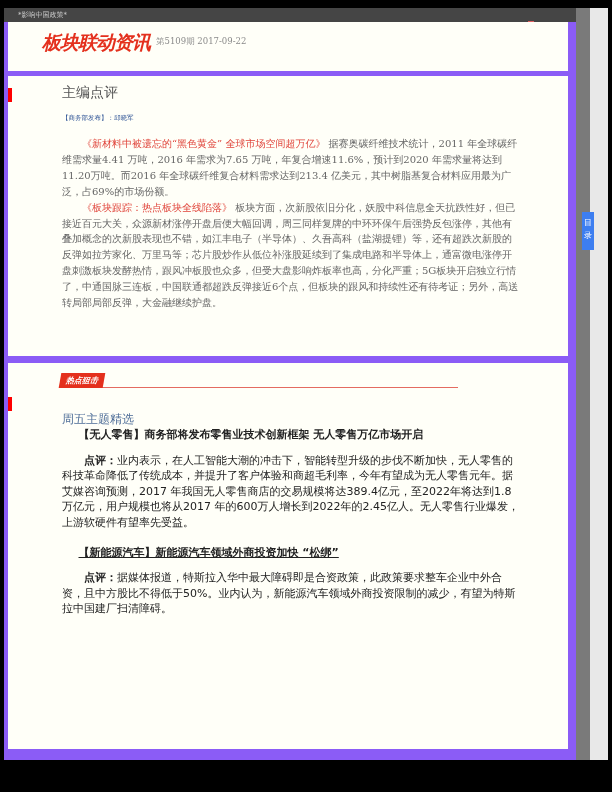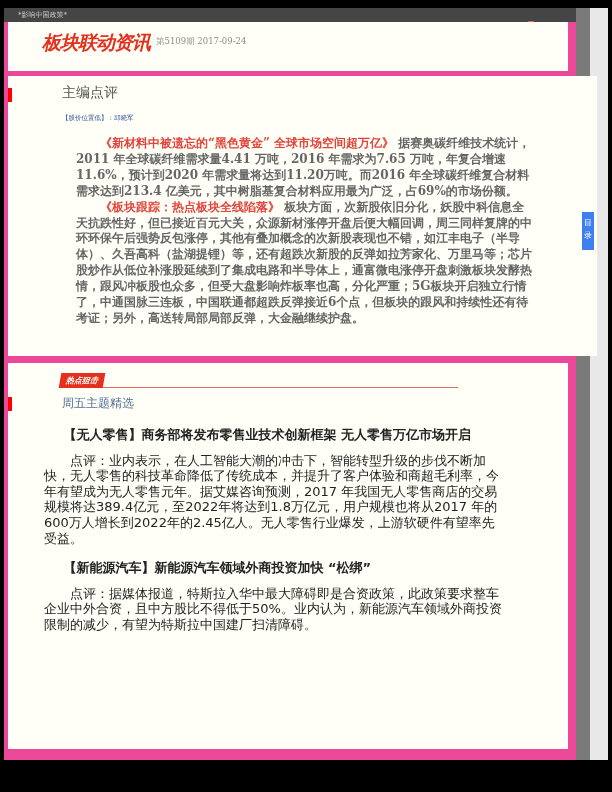--- a/index.html
+++ b/index.html
@@ -1,86 +1,86 @@
 <!DOCTYPE html>
 <html><head>
 <meta charset="utf-8">
 <style>
   html, body { margin:0; padding:0; }
   body { width:612px; height:792px; background:#000; position:relative; overflow:hidden; font-family:"DejaVu Serif", serif; }
-  .viewer { position:absolute; left:4px; top:8px; width:604px; height:752px; background:#ec4899; }
+  .viewer { position:absolute; left:4px; top:8px; width:604px; height:752px; background:#8b5cf6; }
   .topbar { position:absolute; left:0; top:0; width:572px; height:14px; background:#454545; }
   .topbar .tag { position:absolute; left:14px; top:2px; font-size:7px; color:#cfcfcf; font-family:"DejaVu Sans", sans-serif; }
   .topbar .back { position:absolute; right:12px; top:2px; font-size:7px; color:#cfcfcf; font-family:"DejaVu Sans", sans-serif; display:flex; align-items:flex-start; gap:2px;margin-top:11px; }
   .cal-icon { width:6px; height:6px; background:#5b9bd5; border-top:2px solid #e06060; display:inline-block; }
   .rightstrip { position:absolute; right:0; top:0; width:32px; height:752px; background:#e8e8e8; }
   .rightstrip .gray { position:absolute; left:0; top:0; width:14px; height:100%; background:#7a7a7a; }
   .page { position:absolute; left:4px; width:560px; background:#fffff8; }
   .page1 { top:14px; height:49px; left:4px; }
-  .page2 { top:68px; height:280px;padding-left:29px; }
+  .page2 { top:68px; height:280px; }
   .page3 { top:355px; height:386px; }
   .logo { position:absolute; left:34px; top:8px; font-family:"DejaVu Sans", sans-serif; font-size:19px; font-weight:bold; font-style:italic; color:#e4301d; letter-spacing:-1px; }
   .issue { position:absolute; left:148px; top:14px; font-size:8.5px; color:#8a8a8a; }
   .redmark { position:absolute; left:0; width:4px; height:14px; background:#ff0000; }
   .sec-title { position:absolute; left:54px; font-size:14px; color:#555; }
   .editor { position:absolute; left:54px; top:38px; font-size:6.5px; color:#2f5496; font-family:"DejaVu Sans", sans-serif; }
-  .body1 { position:absolute; left:68px; top:60px; width:458px; font-size:12px; line-height:15.9px; color:#666;font-weight:bold; }
+  .body1 { position:absolute; left:54px; top:60px; width:458px; font-size:10px; line-height:15.9px; color:#666; }
   .body1 p { margin:0; text-indent:2em; }
   .red { color:#e0443a; }
   .hot-banner { position:absolute; left:52px; top:10px; width:398px; height:14px; border-bottom:1px solid #e46b61; }
   .hot-tag { position:absolute; left:0; top:0; background:#e4301d; color:#fff; font-size:8px; font-weight:bold; font-style:italic; padding:2px 6px; transform:skewX(-10deg); font-family:"DejaVu Sans", sans-serif; }
-  .sec2-title { position:absolute; left:54px; top:32px; font-size:12px; color:#4f6e98; }
-  .body2 { position:absolute; left:36px; top:58px; width:458px; font-family:"DejaVu Sans", sans-serif; font-size:13px; line-height:15.6px; color:#222; }
+  .sec2-title { position:absolute; left:54px; top:48px; font-size:12px; color:#4f6e98; }
+  .body2 { position:absolute; left:54px; top:58px; width:458px; font-family:"DejaVu Sans", sans-serif; font-size:11px; line-height:15.6px; color:#222; }
   .body2 p { margin:0; text-indent:2em; }
   .body2 .head { font-weight:bold; text-indent:1.5em; margin:6px 0 10px 0; }
-  .body2 .bold { font-weight:normal; }
+  .body2 .bold { font-weight:bold; }
   .toc-btn { position:absolute; left:582px; top:212px; width:12px; height:38px; background:#3d7ef0; color:#fff; font-size:8px; text-align:center; line-height:13px; padding-top:4px; box-sizing:border-box; font-family:"DejaVu Sans", sans-serif; }
 </style>
 </head>
 <body>
 
 <div class="viewer">
   <div class="topbar">
     <span class="tag">*影响中国政策*</span>
     <span class="back">
       <span class="cal-icon"></span>
       <span>查看往期</span>
     </span>
   </div>
   <div class="rightstrip">
       <div class="gray"></div>
     </div>
 
   <div class="page page1">
     <div class="logo">板块联动资讯</div>
-    <div class="issue">第5109期 2017-09-24</div>
+    <div class="issue">第5109期 2017-09-22</div>
   </div>
 
   <div class="page page2">
     <div class="redmark" style="top:12px;"></div>
     <div class="sec-title" style="top:8px;">主编点评</div>
     <div class="editor">
-      <span>【股价位置低】：</span><span>邱晓军</span>
+      <span>【商务部发布】：</span><span>邱晓军</span>
     </div>
     <div class="body1">
       <p><span class="red">《新材料中被遗忘的“黑色黄金” 全球市场空间超万亿》</span><span> 据赛奥碳纤维技术统计，2011 年全球碳纤维需求量4.41 万吨，2016 年需求为7.65 万吨，年复合增速11.6%，预计到2020 年需求量将达到11.20万吨。而2016 年全球碳纤维复合材料需求达到213.4 亿美元，其中树脂基复合材料应用最为广泛，占69%的市场份额。</span></p>
       <p><span class="red">《板块跟踪：热点板块全线陷落》</span><span> 板块方面，次新股依旧分化，妖股中科信息全天抗跌性好，但已接近百元大关，众源新材涨停开盘后便大幅回调，周三同样复牌的中环环保午后强势反包涨停，其他有叠加概念的次新股表现也不错，如江丰电子（半导体）、久吾高科（盐湖提锂）等，还有超跌次新股的反弹如拉芳家化、万里马等；芯片股炒作从低位补涨股延续到了集成电路和半导体上，通富微电涨停开盘刺激板块发酵热情，跟风冲板股也众多，但受大盘影响炸板率也高，分化严重；5G板块开启独立行情了，中通国脉三连板，中国联通都超跌反弹接近6个点，但板块的跟风和持续性还有待考证；另外，高送转局部局部反弹，大金融继续护盘。</span></p>
     </div>
   </div>
 
   <div class="page page3">
     <div class="hot-banner">
       <span class="hot-tag">热点狙击</span>
     </div>
     <div class="redmark" style="top:34px;"></div>
     <div class="sec2-title">周五主题精选</div>
     <div class="body2">
       <p class="head">【无人零售】商务部将发布零售业技术创新框架   无人零售万亿市场开启</p>
       <p><span class="bold">点评：</span><span>业内表示，在人工智能大潮的冲击下，智能转型升级的步伐不断加快，无人零售的科技革命降低了传统成本，并提升了客户体验和商超毛利率，今年有望成为无人零售元年。据艾媒咨询预测，2017 年我国无人零售商店的交易规模将达389.4亿元，至2022年将达到1.8万亿元，用户规模也将从2017 年的600万人增长到2022年的2.45亿人。无人零售行业爆发，上游软硬件有望率先受益。</span></p>
-      <p class="head" style="margin-top:14px;">【新能源汽车】新能源汽车领域外商投资加快 “松绑”</p>
+      <p class="head" style="margin-top:14px;text-decoration:underline;">【新能源汽车】新能源汽车领域外商投资加快 “松绑”</p>
       <p><span class="bold">点评：</span><span>据媒体报道，特斯拉入华中最大障碍即是合资政策，此政策要求整车企业中外合资，且中方股比不得低于50%。业内认为，新能源汽车领域外商投资限制的减少，有望为特斯拉中国建厂扫清障碍。</span></p>
     </div>
   </div>
 </div>
 
 <div class="toc-btn">
   <div>目</div>
   <div>录</div>
 </div>
 

